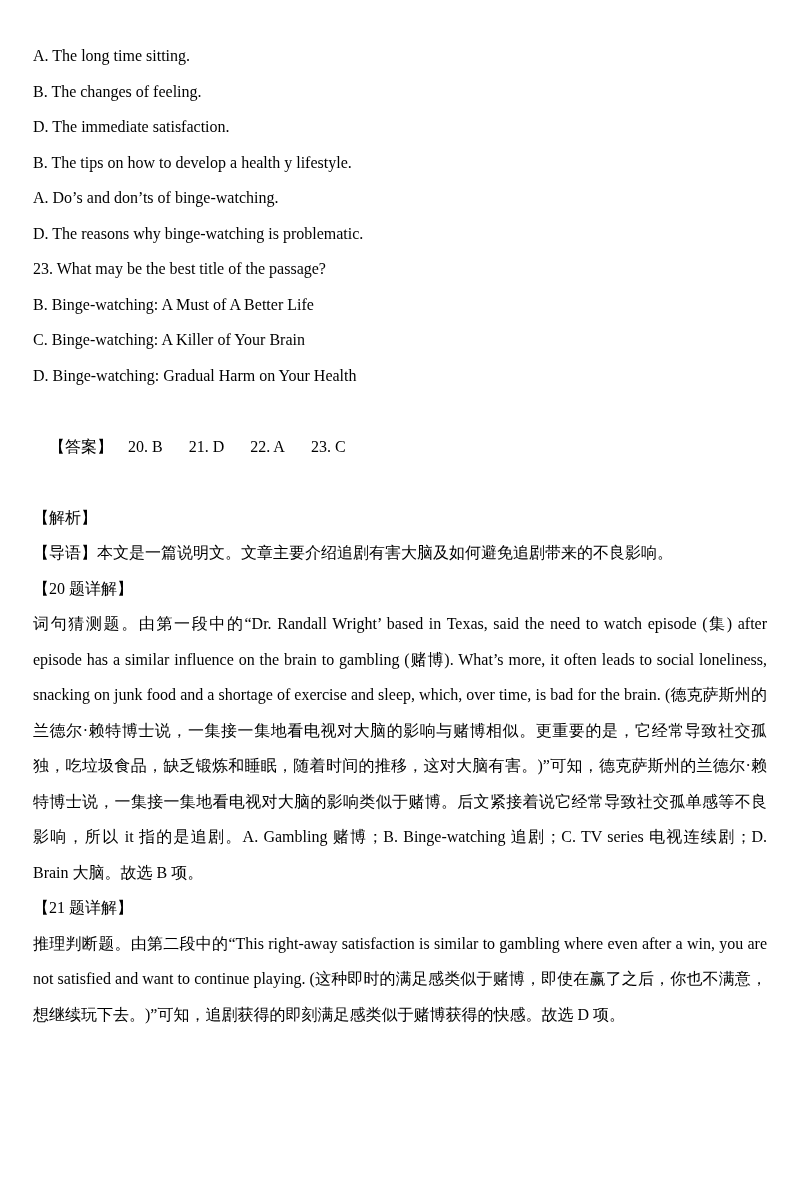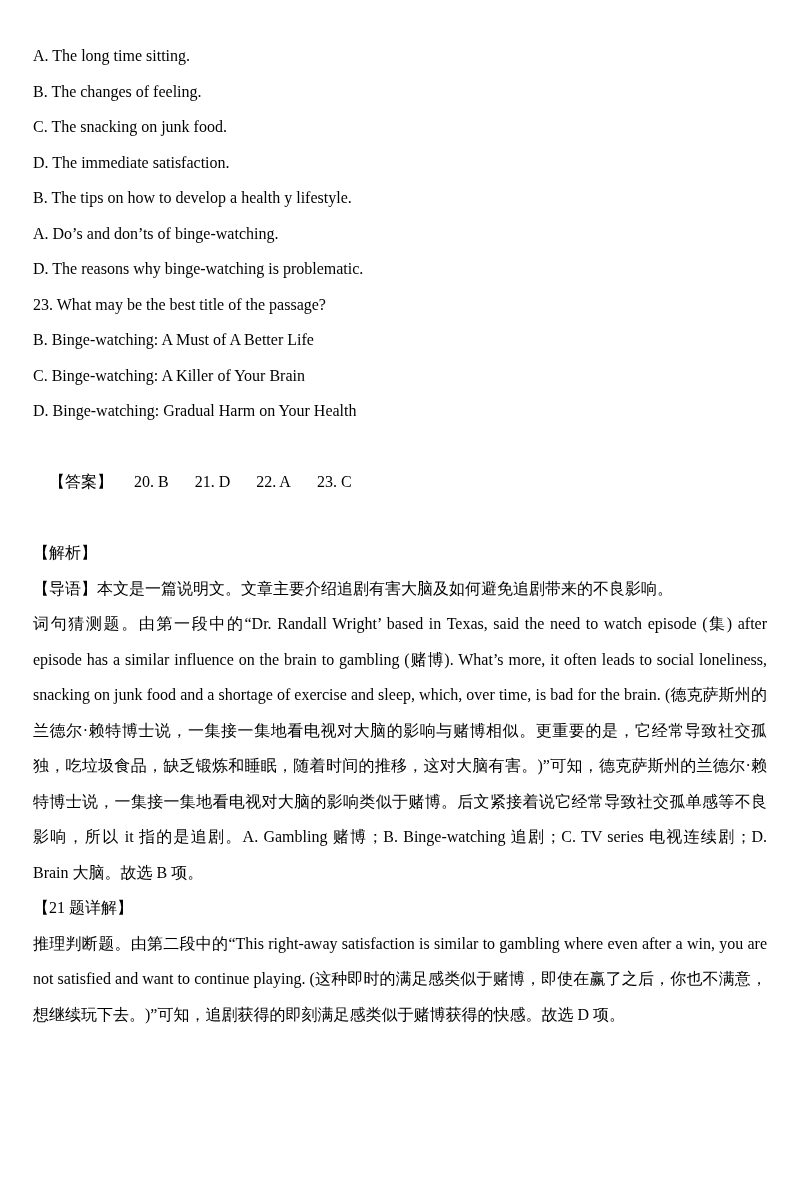--- a/index.html
+++ b/index.html
@@ -31,50 +31,50 @@
     white-space: pre-wrap;
   }
   .para {
     text-align: justify;
   }
   .answer-line .answer-label {
     letter-spacing: 0;
   }
   .answer-line .answer-item {
     display: inline-block;
-    margin-left: 21px;
+    margin-left: 15px;
   }
   .answer-line .answer-item + .answer-item {
     margin-left: 26px;
   }
 </style>
 </head>
 <body>
 
 <div class="page">
 
   <p class="line">A. The long time sitting.</p>
   <p class="line">B. The changes of feeling.</p>
-  <p class="line">C. The snacking on junk food.</p>
   <p class="line">D. The immediate satisfaction.</p>
 
   <p class="line">B. The tips on how to develop a health y lifestyle.</p>
   <p class="line">A. Do’s and don’ts of binge-watching.</p>
   <p class="line">D. The reasons why binge-watching is problematic.</p>
 
   <p class="line">23. What may be the best title of the passage?</p>
   <p class="line">B. Binge-watching: A Must of A Better Life</p>
   <p class="line">C. Binge-watching: A Killer of Your Brain</p>
   <p class="line">D. Binge-watching: Gradual Harm on Your Health</p>
 
   <p class="line answer-line">
     <span class="answer-label">【答案】</span><span class="answer-item">20. B</span><span class="answer-item">21. D</span><span class="answer-item">22. A</span><span class="answer-item">23. C</span>
   </p>
 
   <p class="line">【解析】</p>
   <p class="para">【导语】本文是一篇说明文。文章主要介绍追剧有害大脑及如何避免追剧带来的不良影响。</p>
 
+  <p class="line">【20 题详解】</p>
   <p class="para">词句猜测题。由第一段中的“Dr. Randall Wright’ based in Texas, said the need to watch episode (集) after episode has a similar influence on the brain to gambling (赌博). What’s more, it often leads to social loneliness, snacking on junk food and a shortage of exercise and sleep, which, over time, is bad for the brain. (德克萨斯州的兰德尔·赖特博士说，一集接一集地看电视对大脑的影响与赌博相似。更重要的是，它经常导致社交孤独，吃垃圾食品，缺乏锻炼和睡眠，随着时间的推移，这对大脑有害。)”可知，德克萨斯州的兰德尔·赖特博士说，一集接一集地看电视对大脑的影响类似于赌博。后文紧接着说它经常导致社交孤单感等不良影响，所以 it 指的是追剧。A. Gambling 赌博；B. Binge-watching 追剧；C. TV series 电视连续剧；D. Brain 大脑。故选 B 项。</p>
 
   <p class="line">【21 题详解】</p>
   <p class="para">推理判断题。由第二段中的“This right-away satisfaction is similar to gambling where even after a win, you are not satisfied and want to continue playing. (这种即时的满足感类似于赌博，即使在赢了之后，你也不满意，想继续玩下去。)”可知，追剧获得的即刻满足感类似于赌博获得的快感。故选 D 项。</p>
 
 </div>
 
 </body></html>

